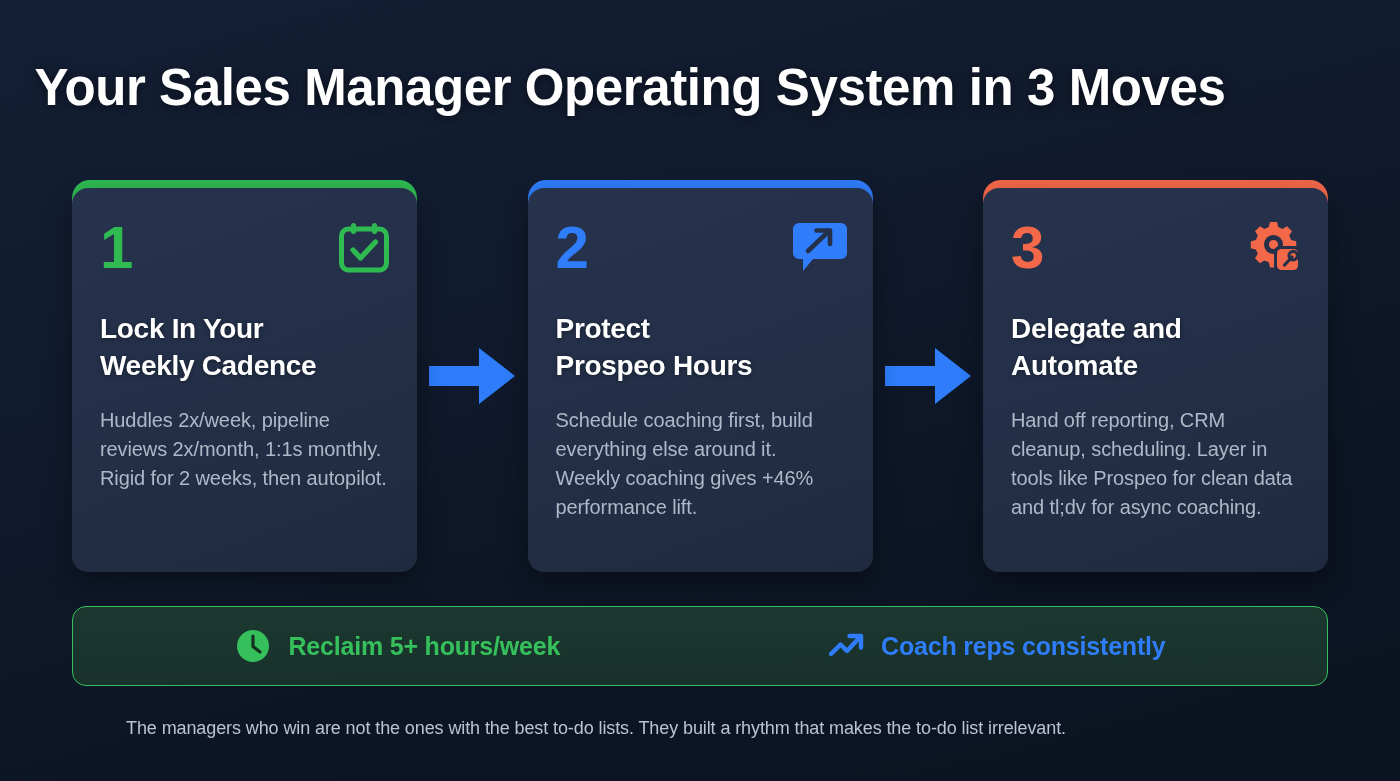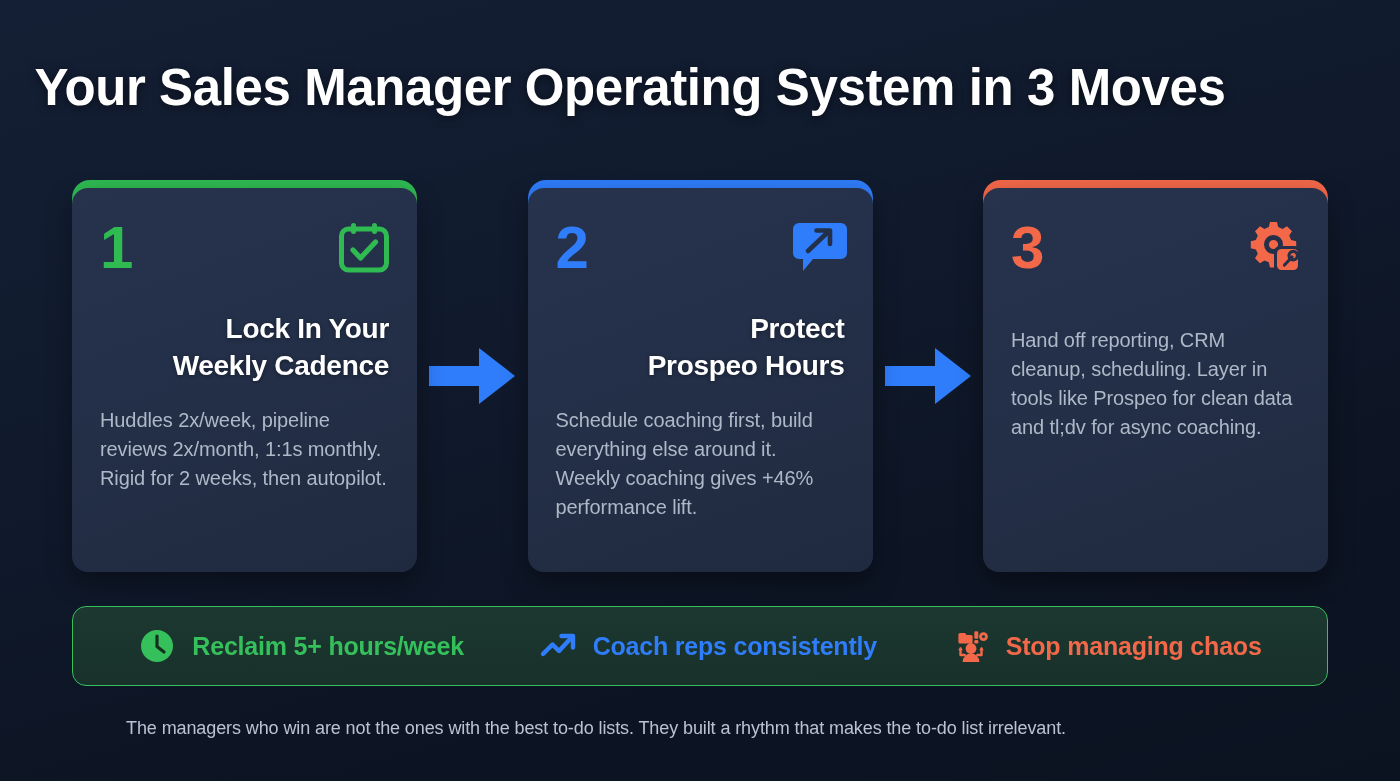--- a/index.html
+++ b/index.html
@@ -45,21 +45,20 @@
     font-size:60px; font-weight:bold; line-height:1;
     letter-spacing:-1px;
   }
   .card-icon { position:absolute; top:2px; right:-2px; width:54px; height:54px; }
 
   .card-title {
     font-size:28px; font-weight:bold; color:#ffffff;
     line-height:1.33; letter-spacing:-0.3px;
     margin-top:6px; white-space:pre-line;
     text-shadow:0 1px 4px rgba(0,0,0,.4);
-    text-align:right;
   }
   .card-body {
     margin-top:22px;
     font-size:20px; line-height:1.45; color:#aeb8c8;
     letter-spacing:-0.1px;
   }
 
   
   .connector {
     flex:1 1 auto; height:392px;
@@ -164,20 +163,22 @@
             <circle cx="25.5" cy="24.5" r="4.6" fill="#f4684a"></circle>
             <rect x="26" y="26" width="27" height="27" rx="6" fill="#24304a"></rect>
             <rect x="29" y="29" width="21" height="21" rx="4.5" fill="#f4684a"></rect>
             <g stroke="#24304a" stroke-width="3.2" stroke-linecap="round" fill="none">
               <path d="M36.5 45 L44 37"></path>
             </g>
             <circle cx="45.2" cy="35.6" r="4.2" fill="none" stroke="#24304a" stroke-width="3.2"></circle>
           </svg>
         </div>
       </div>
+      <div class="card-title">Delegate and
+Automate</div>
       <div class="card-body">Hand off reporting, CRM cleanup, scheduling. Layer in tools like Prospeo for clean data and tl;dv for async coaching.</div>
     </div>
   </div>
 
 </div>
 
 <div id="benefits-bar">
 
   <div class="benefit">
     <span class="benefit-icon">
@@ -192,36 +193,16 @@
   <div class="benefit">
     <span class="benefit-icon">
       <svg viewBox="0 0 38 38" width="38" height="38" aria-hidden="true">
         <path d="M4 27 L13.5 17.5 L20 24 L32.5 10.5" fill="none" stroke="#2f7dfb" stroke-width="4.4" stroke-linecap="round" stroke-linejoin="round"></path>
         <path d="M22.5 9 H34 V20.5" fill="none" stroke="#2f7dfb" stroke-width="4.4" stroke-linecap="round" stroke-linejoin="round"></path>
       </svg>
     </span>
     <span class="benefit-label" style="color:#2f7dfb">Coach reps consistently</span>
   </div>
 
-  <div class="benefit">
-    <span class="benefit-icon">
-      <svg viewBox="0 0 38 38" width="38" height="38" aria-hidden="true">
-        <g fill="#f4684a">
-          <path d="M8 6 h5 l1.6 2 h4.4 a1.6 1.6 0 0 1 1.6 1.6 v5.4 a1.6 1.6 0 0 1 -1.6 1.6 H8 a1.6 1.6 0 0 1 -1.6 -1.6 V7.6 A1.6 1.6 0 0 1 8 6 Z"></path>
-          <rect x="22.3" y="4.2" width="4" height="7.5" rx="1.2"></rect>
-          <rect x="22.3" y="13" width="4" height="3.4" rx="1.2"></rect>
-          <circle cx="31.5" cy="9.6" r="4.4"></circle>
-          <circle cx="31.5" cy="9.6" r="1.6" fill="#1e3e32"></circle>
-          <circle cx="19" cy="21.5" r="5.4"></circle>
-          <path d="M10.6 35 a8.4 8.4 0 0 1 16.8 0 Z"></path>
-          <path d="M8.5 21.5 V28 h4.2" fill="none" stroke="#f4684a" stroke-width="2.4" stroke-linecap="round" stroke-linejoin="round"></path>
-          <path d="M8.5 20.2 l-2.4 3 h4.8 Z"></path>
-          <path d="M29.5 21.5 V28 h-4.2" fill="none" stroke="#f4684a" stroke-width="2.4" stroke-linecap="round" stroke-linejoin="round"></path>
-          <path d="M29.5 20.2 l-2.4 3 h4.8 Z"></path>
-        </g>
-      </svg>
-    </span>
-    <span class="benefit-label" style="color:#f4684a">Stop managing chaos</span>
-  </div>
 
 </div>
 
 <div id="footer-note">The managers who win are not the ones with the best to-do lists. They built a rhythm that makes the to-do list irrelevant.</div>
 
 </body></html>

